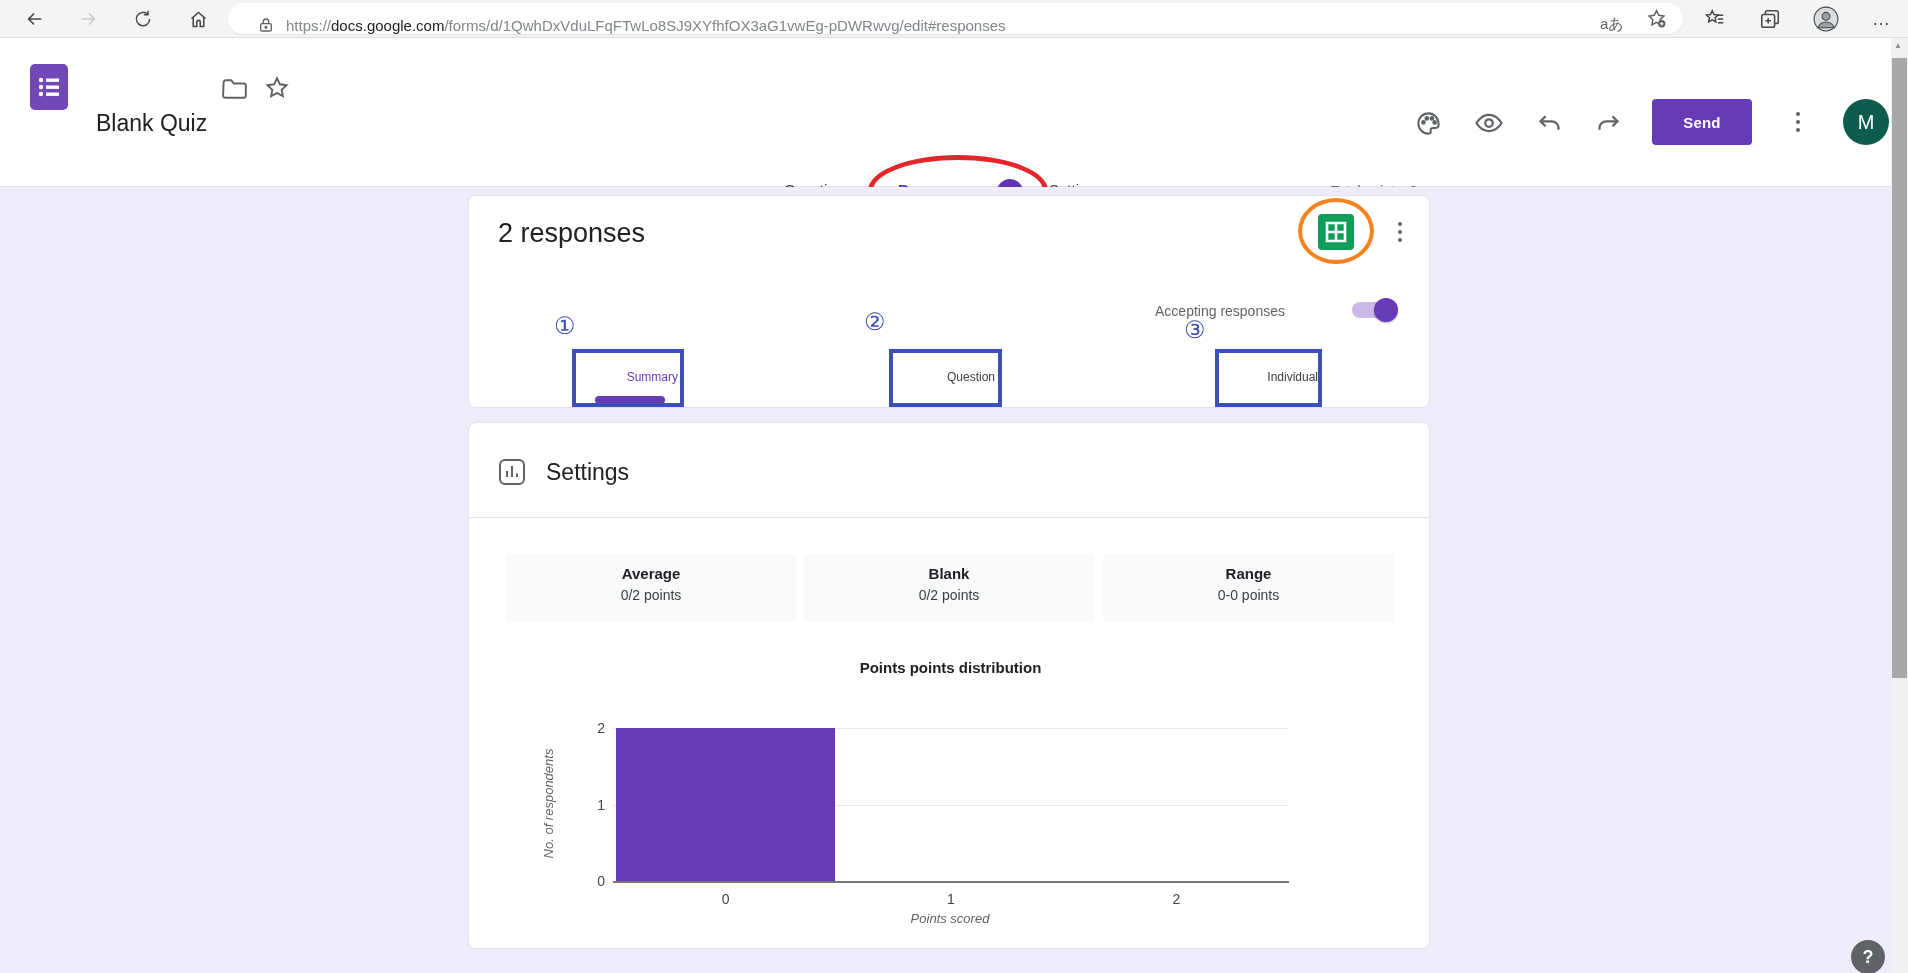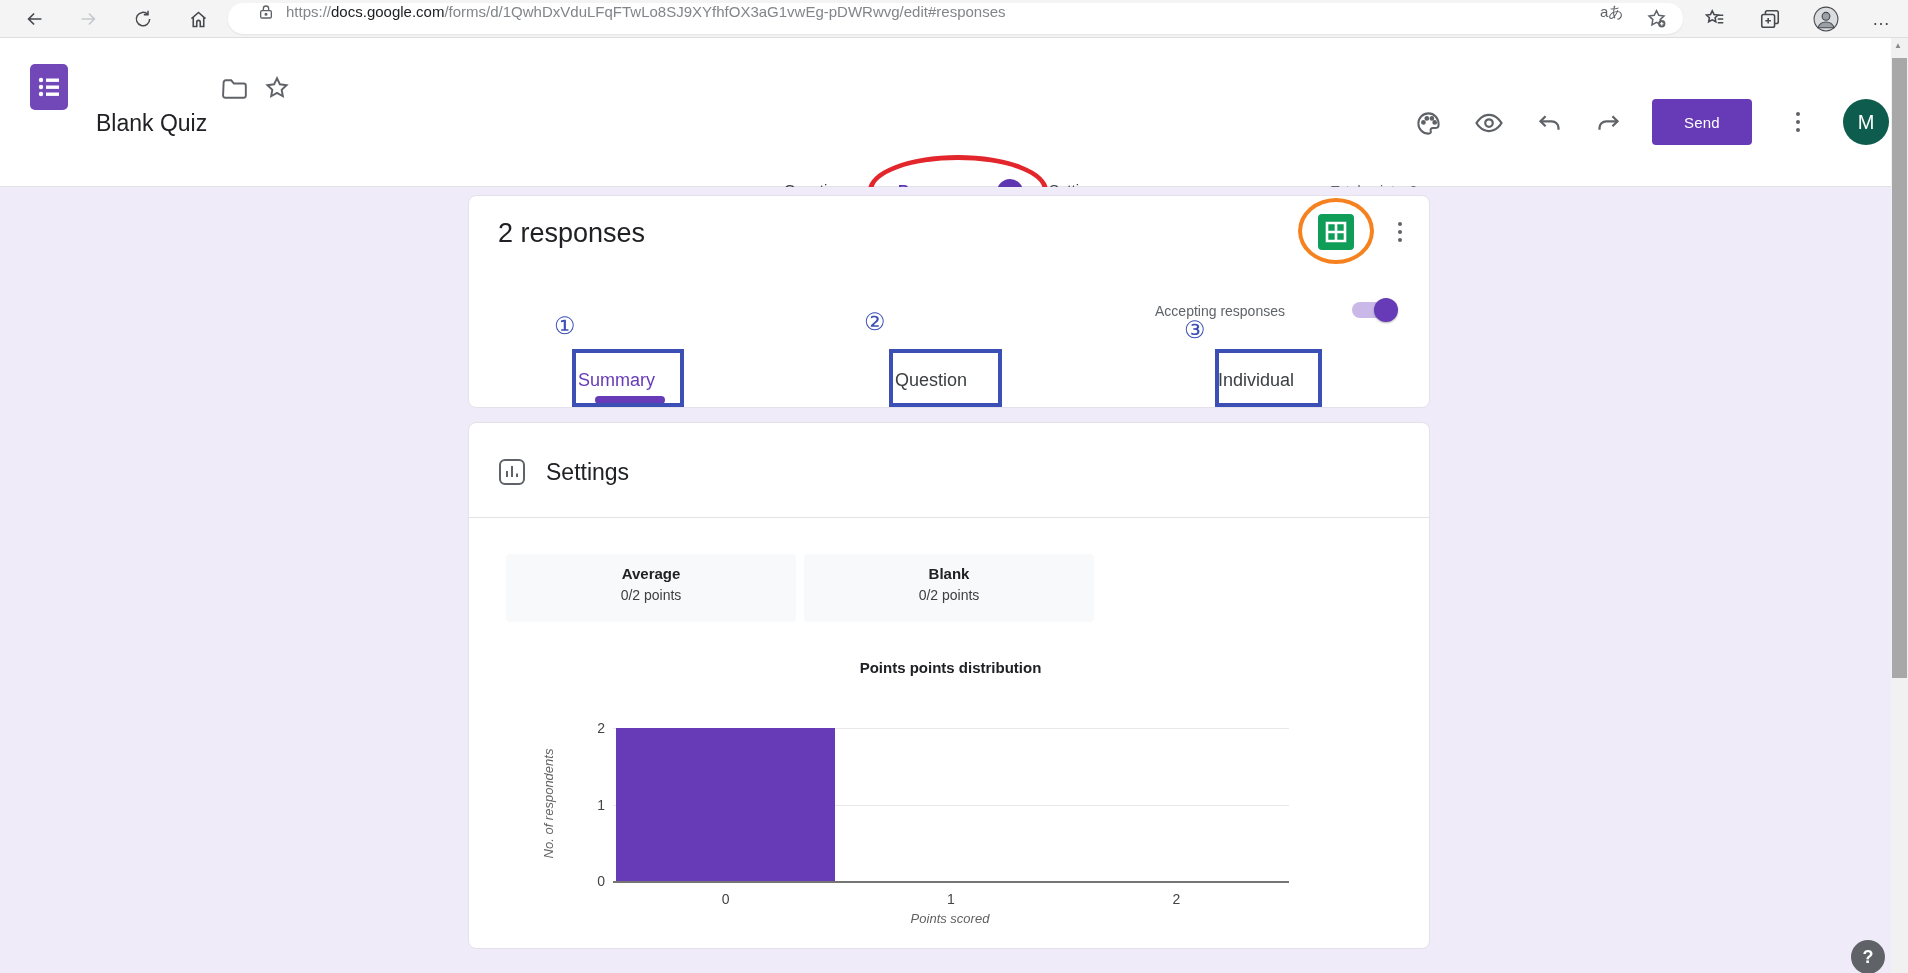--- a/index.html
+++ b/index.html
@@ -8,47 +8,47 @@
   .abs { position:absolute; }
   
   #browser-bar { position:absolute; left:0; top:0; width:1908px; height:38px;
                  background:#f4f4f5; border-bottom:1px solid #dcdee0; }
   .nav-ic { position:absolute; top:6px; width:26px; height:26px; display:flex;
             align-items:center; justify-content:center; color:#46494d; }
   .nav-ic svg { stroke:#46494d; }
   .nav-ic.disabled svg { stroke:#c6c9cc; }
   #url-pill { position:absolute; left:228px; top:3px; width:1455px; height:31px;
               background:#ffffff; border-radius:15px; box-shadow:0 1px 2px rgba(0,0,0,.07);
-              display:flex; align-items:flex-start; }
+              display:flex; align-items:flex-end; }
   #url-text { font-size:15px; color:#80868b; white-space:nowrap; }
   #url-text .domain { color:#202124; }
   
   #forms-header { position:absolute; left:0; top:38px; width:1908px; height:149px;
                   background:#fff; border-bottom:1px solid #e1e3e6; }
   #form-title { position:absolute; left:96px; top:72px; font-size:23px; color:#202124; }
   .tool-ic { position:absolute; top:70px; width:30px; height:30px; display:flex;
              align-items:center; justify-content:center; }
   .tab-lbl { position:absolute; top:143px; font-size:15px; color:#3c4043; }
   #send-btn { position:absolute; left:1652px; top:61px; width:100px; height:46px;
               background:var(--brand_purple,#673ab7); color:#fff; border:none; border-radius:4px;
-              font-size:15px; font-family:inherit; font-weight:normal; letter-spacing:.2px; }
+              font-size:15px; font-family:inherit; font-weight:bold; letter-spacing:.2px; }
   #header-avatar { position:absolute; left:1843px; top:61px; width:46px; height:46px;
                    border-radius:50%; background:var(--avatar_green,#0d5c4d); color:#fff;
                    display:flex; align-items:center; justify-content:center; font-size:20px; }
   #resp-underline { position:absolute; left:885px; top:178px; width:147px; height:8px;
                     border-radius:4px; background:var(--brand_purple,#673ab7); }
   #resp-badge { position:absolute; left:997px; top:141px; width:26px; height:26px; border-radius:50%;
                 background:var(--badge_purple,#5e35b1); color:#fff; font-size:13px; font-weight:bold;
                 display:flex; align-items:center; justify-content:center; }
   
   #main-bg { position:absolute; left:0; top:187px; width:1908px; height:786px; background:#f0ebf8; }
   .card { position:absolute; background:#fff; border:1px solid #e4e0ec; border-radius:8px; }
   #responses-card { left:468px; top:195px; width:962px; height:213px; }
   #insights-card  { left:468px; top:422px; width:962px; height:527px; }
-  .view-lbl { position:absolute; top:370px; font-size:18px; color:#3c4043; text-align:left; }
+  .view-lbl { position:absolute; top:370px; font-size:12px; color:#3c4043; text-align:right; }
   
   .ellipse-red { position:absolute; left:868px; top:117px; width:180px; height:71px;
                  border:5px solid var(--annotation_red,#e2262b); border-radius:50%; pointer-events:none; }
   .ellipse-orange { position:absolute; left:1298px; top:198px; width:76px; height:66px;
                     border:4px solid var(--annotation_orange,#f5821f); border-radius:50%; pointer-events:none; }
   .blue-box { position:absolute; border:4px solid var(--annotation_blue,#3c4fb5); pointer-events:none; }
   .circled-num { position:absolute; font-size:24px; color:var(--annotation_blue,#3c4fb5); pointer-events:none; }
   
   .stat-box { position:absolute; top:553px; height:68px; background:#f8f9fa; border-radius:4px; text-align:center; }
   .stat-box .lbl { margin-top:11px; font-size:15px; font-weight:bold; color:#202124; }
@@ -265,20 +265,24 @@
   <div class="abs" style="left:0; top:94px; width:960px; height:1px; background:#e3e3e6"></div>
 
   <div class="stat-box" style="left:37px; width:290px; top:131px">
     <div class="lbl">Average</div>
     <div class="val">0/2 points</div>
   </div>
   <div class="stat-box" style="left:335px; width:290px; top:131px">
     <div class="lbl">Blank</div>
     <div class="val">0/2 points</div>
   </div>
+  <div class="stat-box" style="left:634px; width:291px; top:131px">
+    <div class="lbl">Range</div>
+    <div class="val">0-0 points</div>
+  </div>
 
   <div id="chart-title">Points points distribution</div>
   <div id="chart">
     <div id="chart-ylabel">No. of respondents</div>
     <div id="chart-xlabel">Points scored</div>
   </div>
 <div class="baseline" style="left: 144px; top: 458px; width: 676px;"></div>
     <div class="ytick" style="left: 106px; top: 450px;">0</div>
     <div class="gridline" style="left: 144px; top: 381.5px; width: 676px;"></div>
     <div class="ytick" style="left: 106px; top: 373.5px;">1</div>

